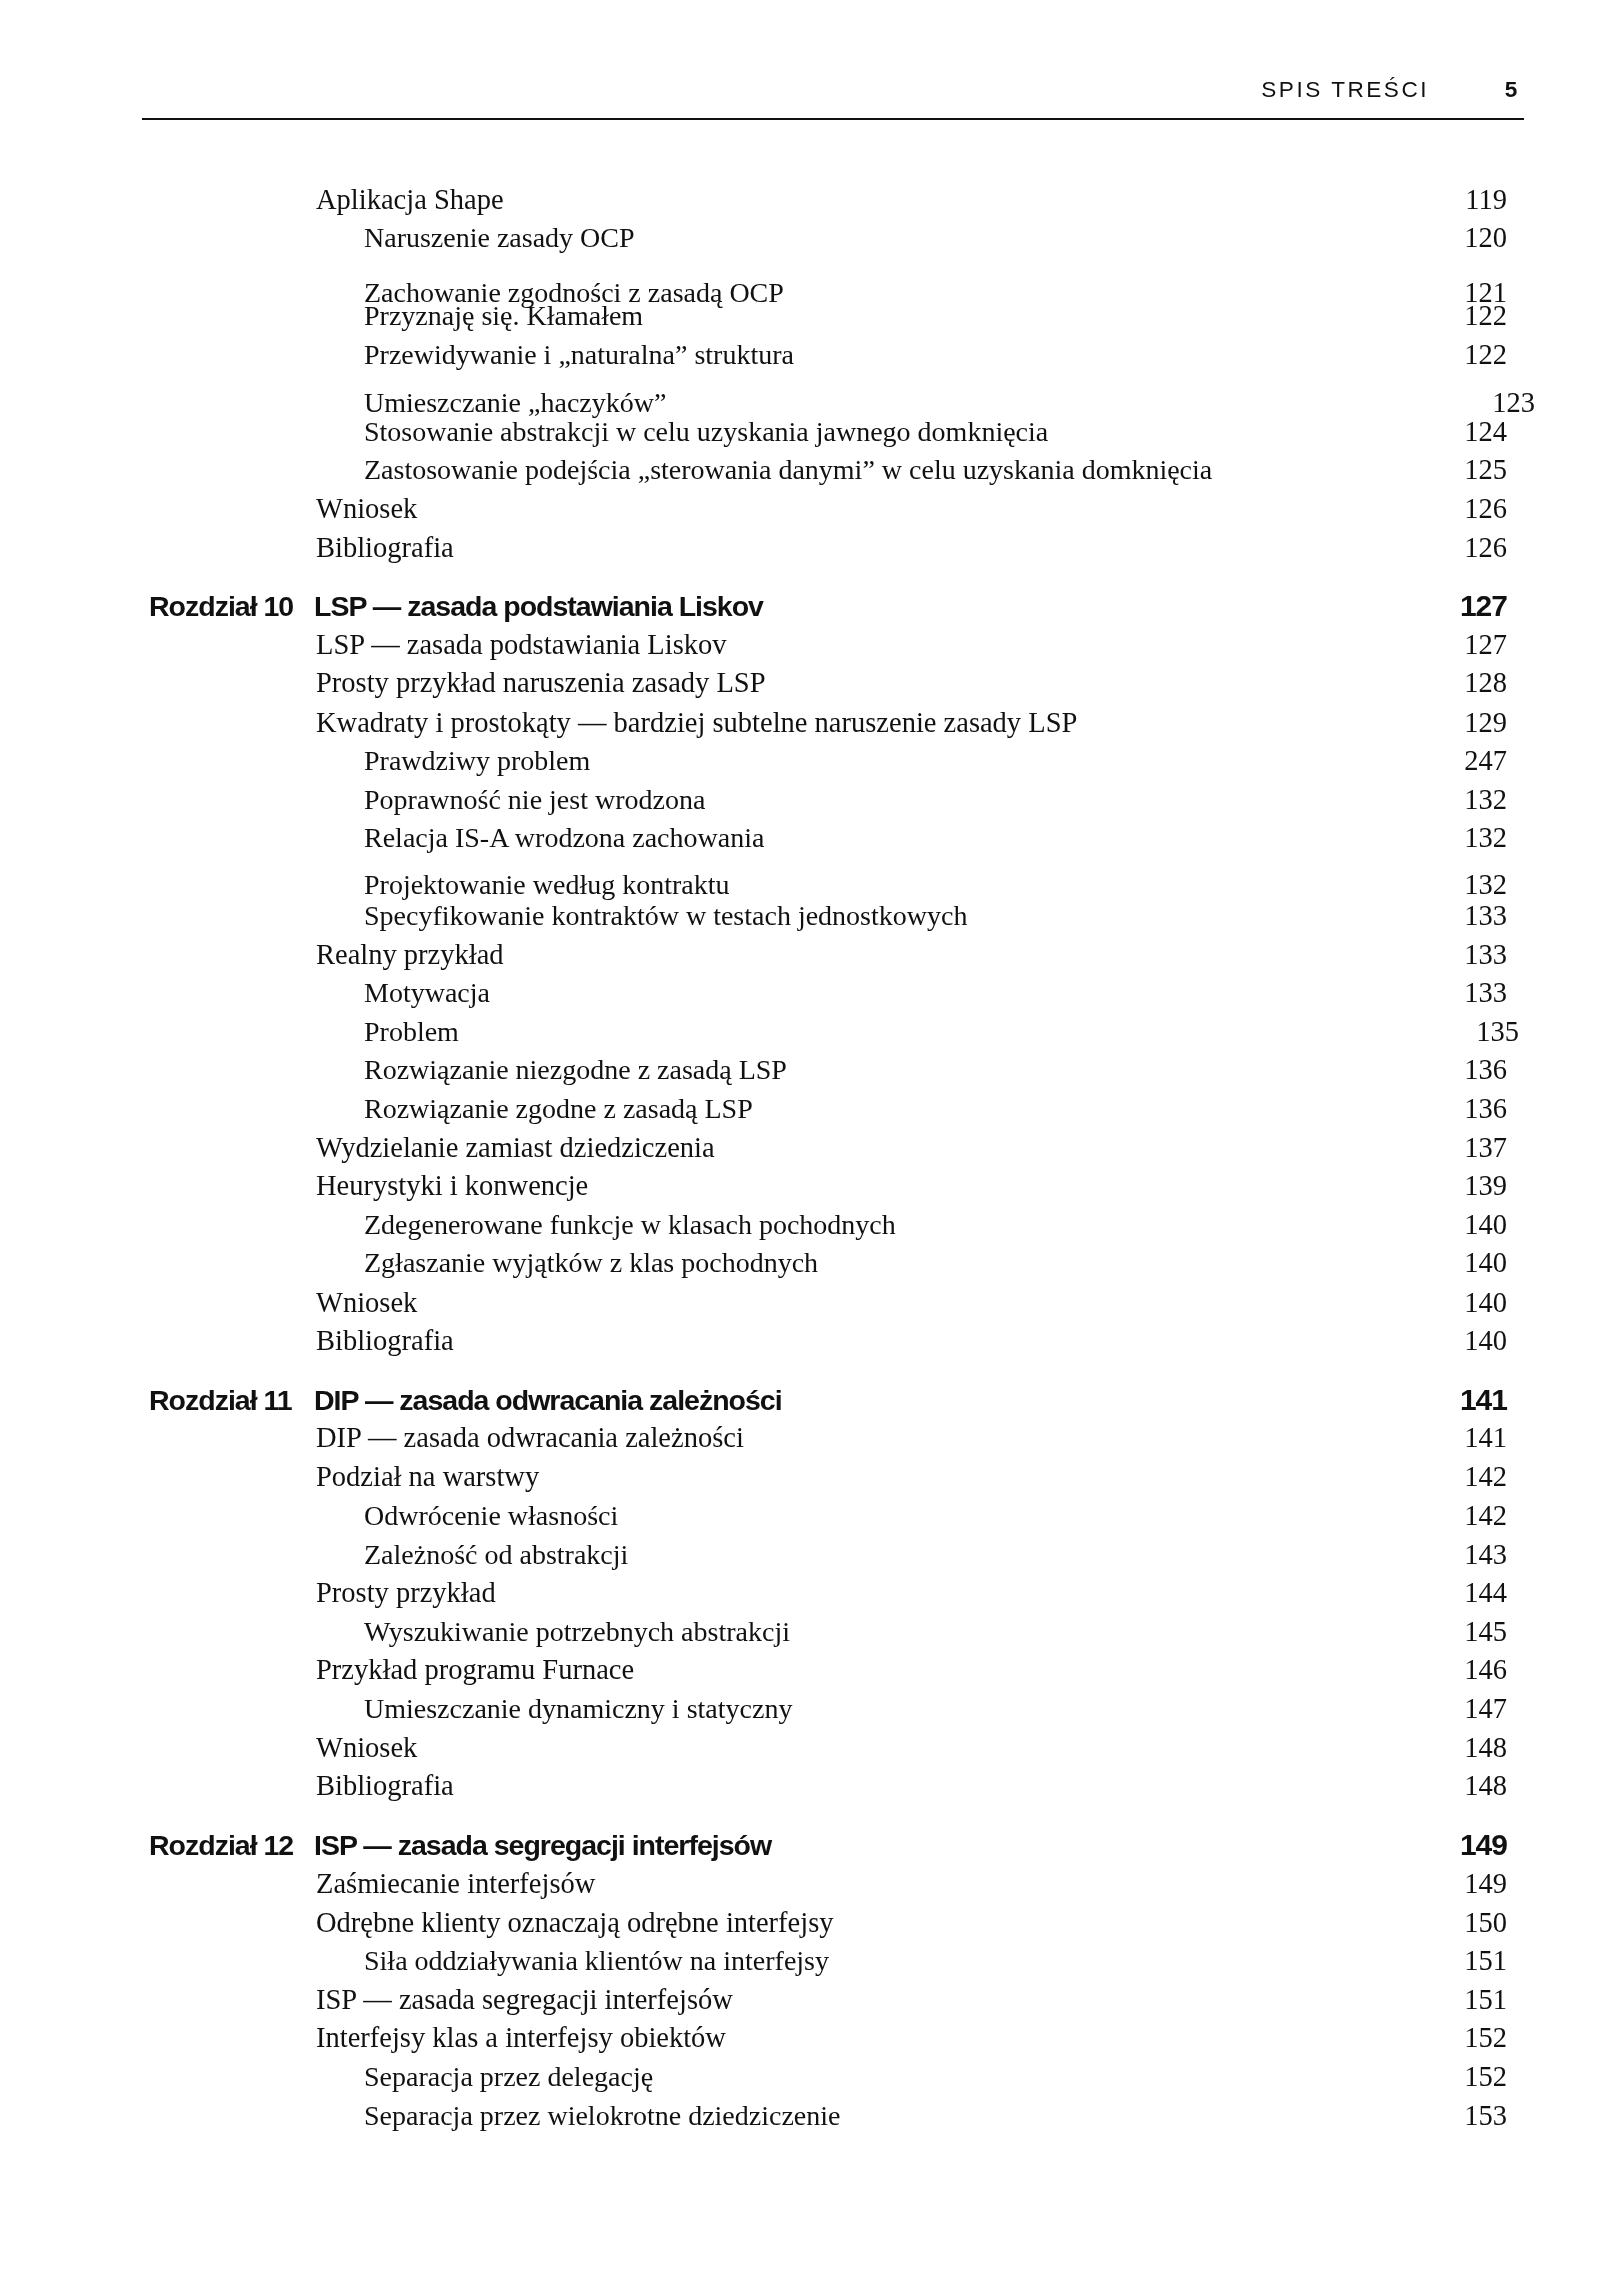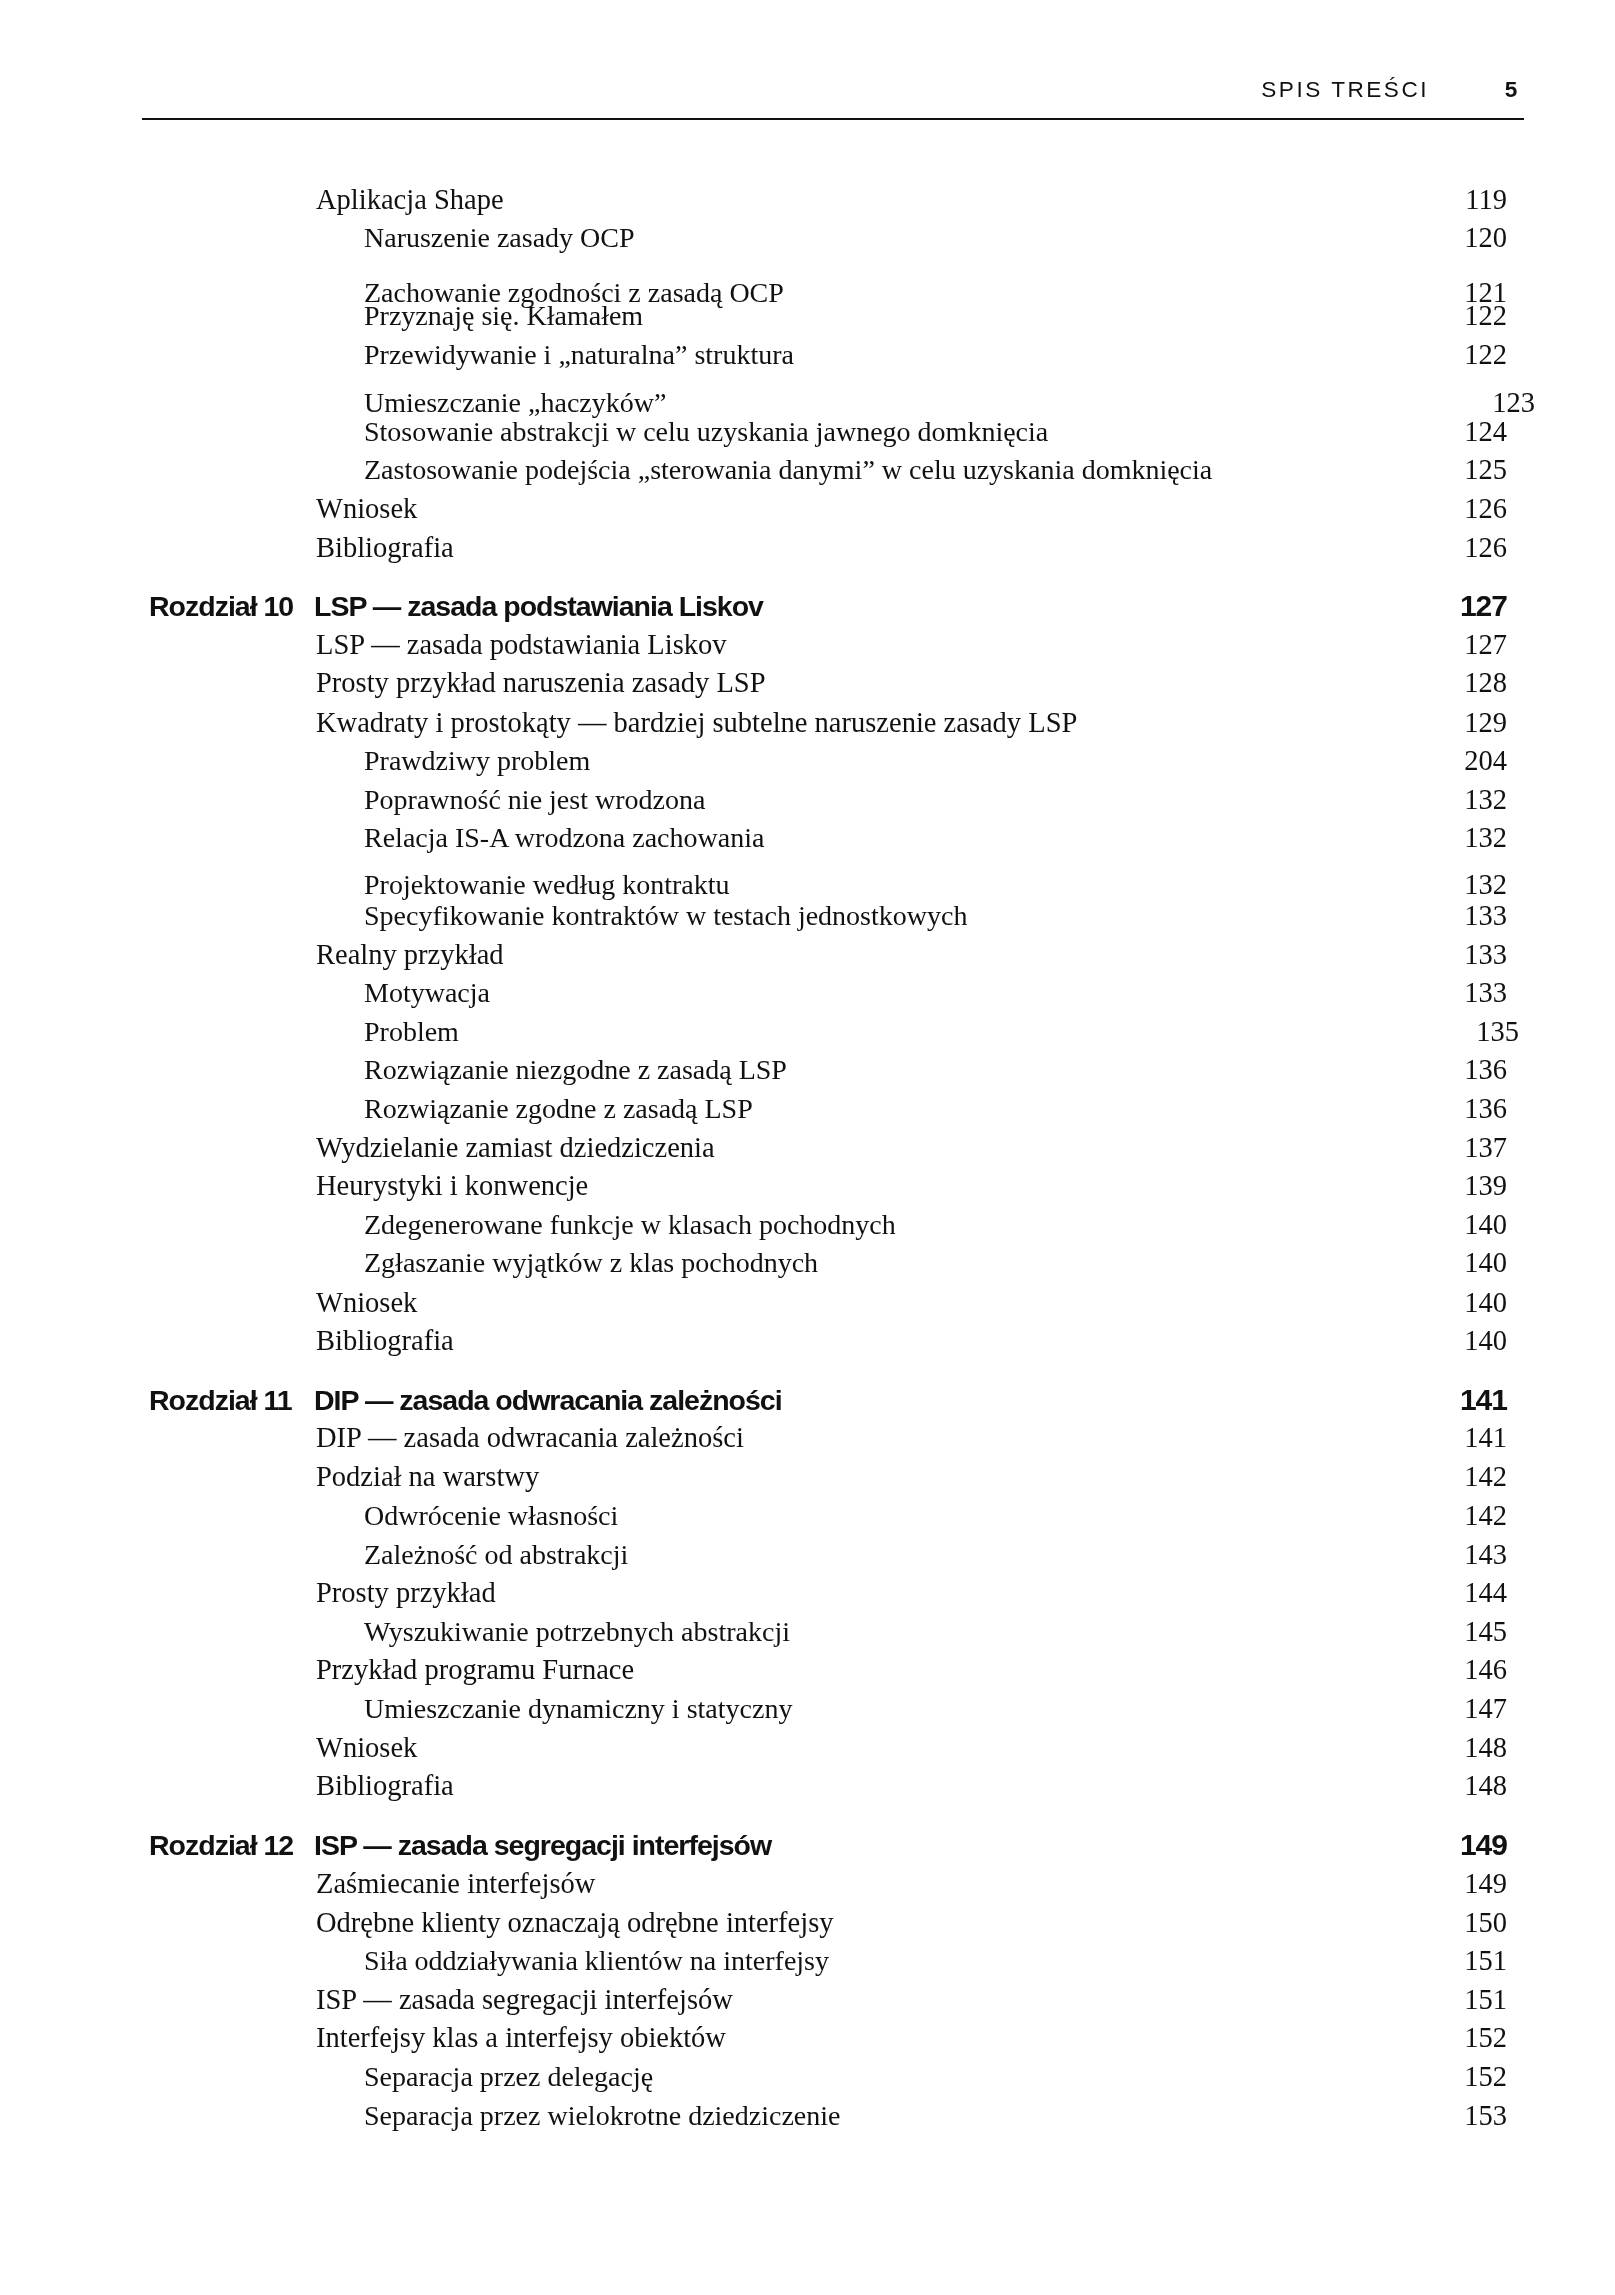--- a/index.html
+++ b/index.html
@@ -79,21 +79,21 @@
     <div class="row l1" style="top: 664px;">
       <span class="t">Prosty przykład naruszenia zasady LSP</span>
       <span class="p">128</span>
     </div>
     <div class="row l1" style="top: 704px;">
       <span class="t">Kwadraty i prostokąty — bardziej subtelne naruszenie zasady LSP</span>
       <span class="p">129</span>
     </div>
     <div class="row l2" style="top: 742px;">
       <span class="t">Prawdziwy problem</span>
-      <span class="p">204</span>
+      <span class="p">247</span>
     </div>
     <div class="row l2" style="top: 781px;">
       <span class="t">Poprawność nie jest wrodzona</span>
       <span class="p">132</span>
     </div>
     <div class="row l2" style="top: 819px;">
       <span class="t">Relacja IS-A wrodzona zachowania</span>
       <span class="p">132</span>
     </div>
     <div class="row l2" style="top: 858px; margin-top: 8px;">

